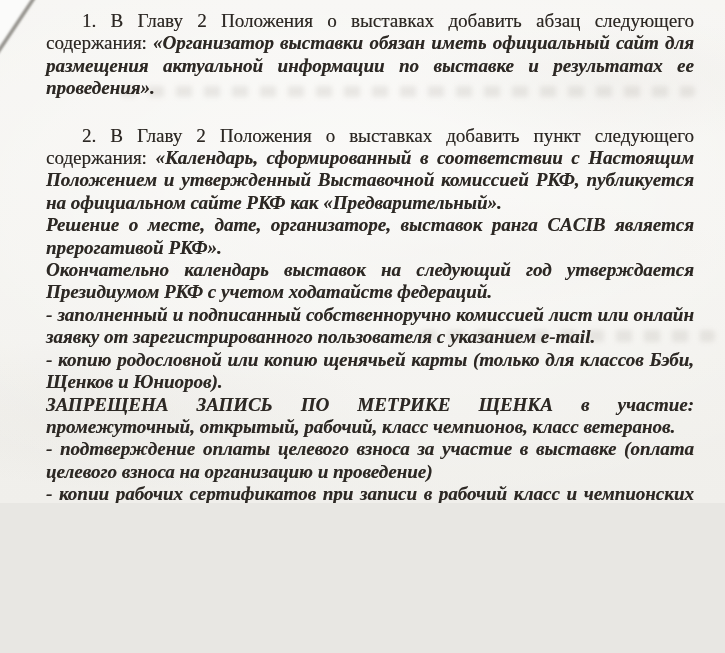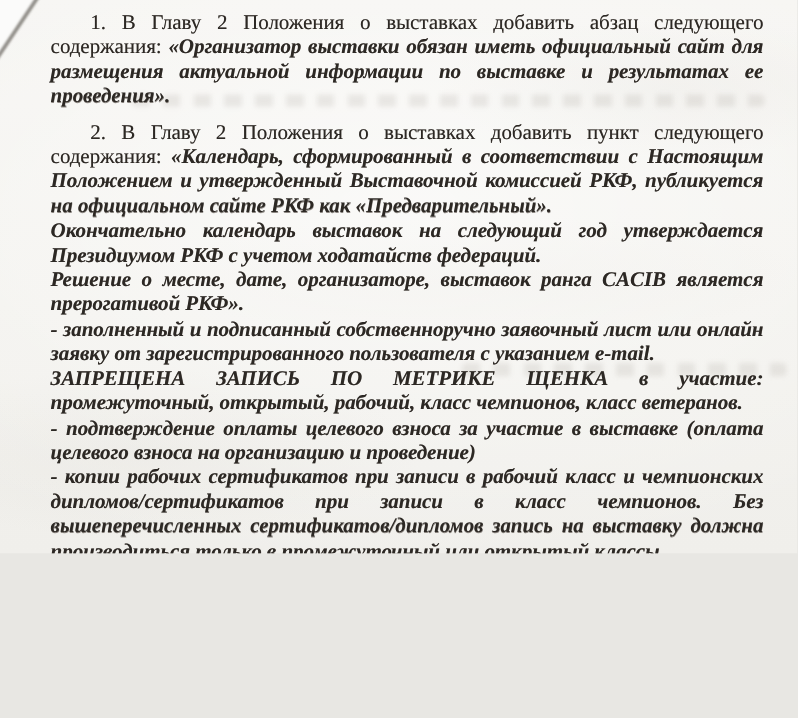--- a/index.html
+++ b/index.html
@@ -29,21 +29,21 @@
     width: 648px;
     font-family: "Liberation Serif", "DejaVu Serif", serif;
     font-size: 19px;
     line-height: 22.4px;
     color: #2c2824;
     text-align: justify;
     text-shadow: 0.2px 0.2px 0.6px rgba(55,46,38,.55);
   }
   .para { margin: 0; }
   .pi   { text-indent: 36px; }
-  .gap  { margin-top: 10px; }
+  .gap  { margin-top: 25px; }
   .reg  { font-style: normal; font-weight: normal; }
   .bi   { font-style: italic; font-weight: bold; }
   .smudge {
     position: absolute;
     background: repeating-linear-gradient(90deg,
       rgba(152,145,136,.30) 0px, rgba(152,145,136,.30) 16px,
       rgba(152,145,136,0) 16px, rgba(152,145,136,0) 28px);
     filter: blur(2.6px);
     opacity: .55;
     border-radius: 4px;
@@ -75,28 +75,29 @@
   <div class="smudge" style="left:420px; top:330px; width:295px; height:12px;"></div>
   <div class="smudge" style="left:480px; top:524px; width:215px; height:11px;"></div>
   <div class="smudge" style="left:440px; top:616px; width:258px; height:12px;"></div>
 
   <div class="doc">
 
     <p class="para pi"><span class="reg">1. В Главу 2 Положения о выставках добавить абзац следующего содержания: </span><span class="bi">«Организатор выставки обязан иметь официальный сайт для размещения актуальной информации по выставке и результатах ее проведения».</span></p>
 
     <p class="para pi gap"><span class="reg">2. В Главу 2 Положения о выставках добавить пункт следующего содержания: </span><span class="bi">«Календарь, сформированный в соответствии с Настоящим Положением и утвержденный Выставочной комиссией РКФ, публикуется на официальном сайте РКФ как «Предварительный».</span></p>
 
+    <p class="para"><span class="bi">Решение о месте, дате, организаторе, выставок ранга CACIB является прерогативой РКФ».</span></p>
+
     <p class="para"><span class="bi">Окончательно календарь выставок на следующий год утверждается Президиумом РКФ с учетом ходатайств федераций.</span></p>
-
-    <p class="para"><span class="bi">Решение о месте, дате, организаторе, выставок ранга CACIB является прерогативой РКФ».</span></p>
 
 
 
-    <p class="para"><span class="bi">- заполненный и подписанный собственноручно заявочный лист или онлайн заявку от зарегистрированного пользователя с указанием e-mail.</span></p>
+    <p class="para"><span class="bi">- заполненный и подписанный собственноручно комиссией лист или онлайн заявку от зарегистрированного пользователя с указанием e-mail.</span></p>
 
+    <p class="para"><span class="bi">- копию родословной или копию щенячьей карты (только для классов Бэби, Щенков и Юниоров).</span></p>
 
     <p class="para"><span class="bi">ЗАПРЕЩЕНА ЗАПИСЬ ПО МЕТРИКЕ ЩЕНКА</span><span class="bi"> в участие: промежуточный, открытый, рабочий, класс чемпионов, класс ветеранов.</span></p>
 
     <p class="para"><span class="bi">- подтверждение оплаты целевого взноса за участие в выставке (оплата целевого взноса на организацию и проведение)</span></p>
 
     <p class="para"><span class="bi">- копии рабочих сертификатов при записи в рабочий класс и чемпионских дипломов/сертификатов при записи в класс чемпионов. Без вышеперечисленных сертификатов/дипломов запись на выставку должна производиться только в промежуточный или открытый классы.</span></p>
 
   </div>
 </div>
 

